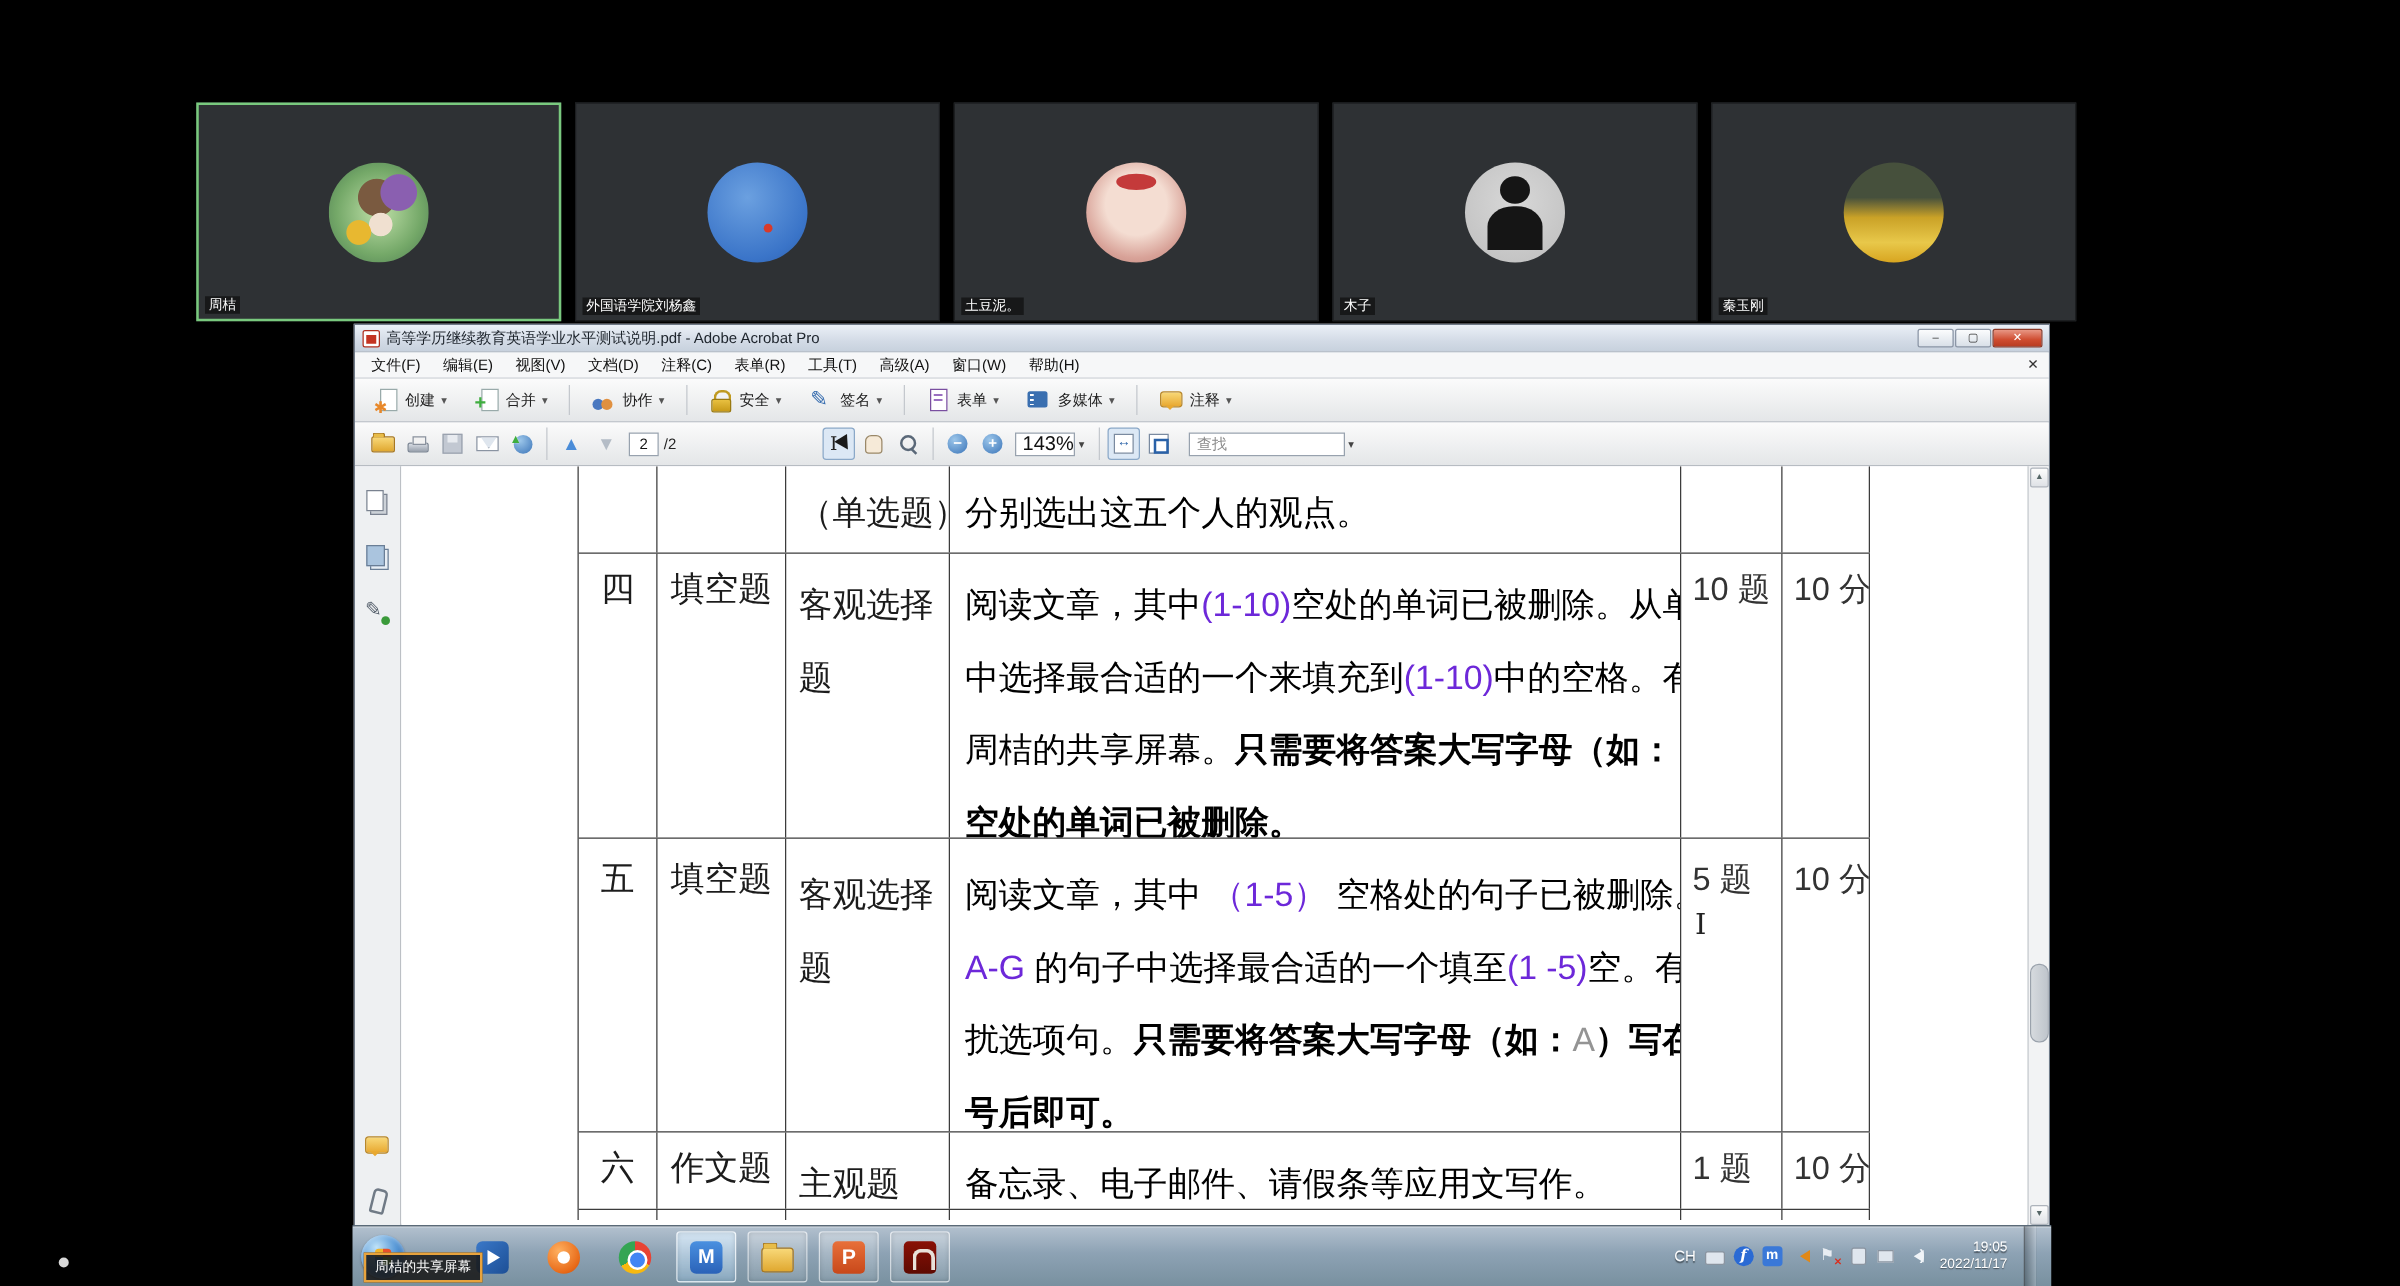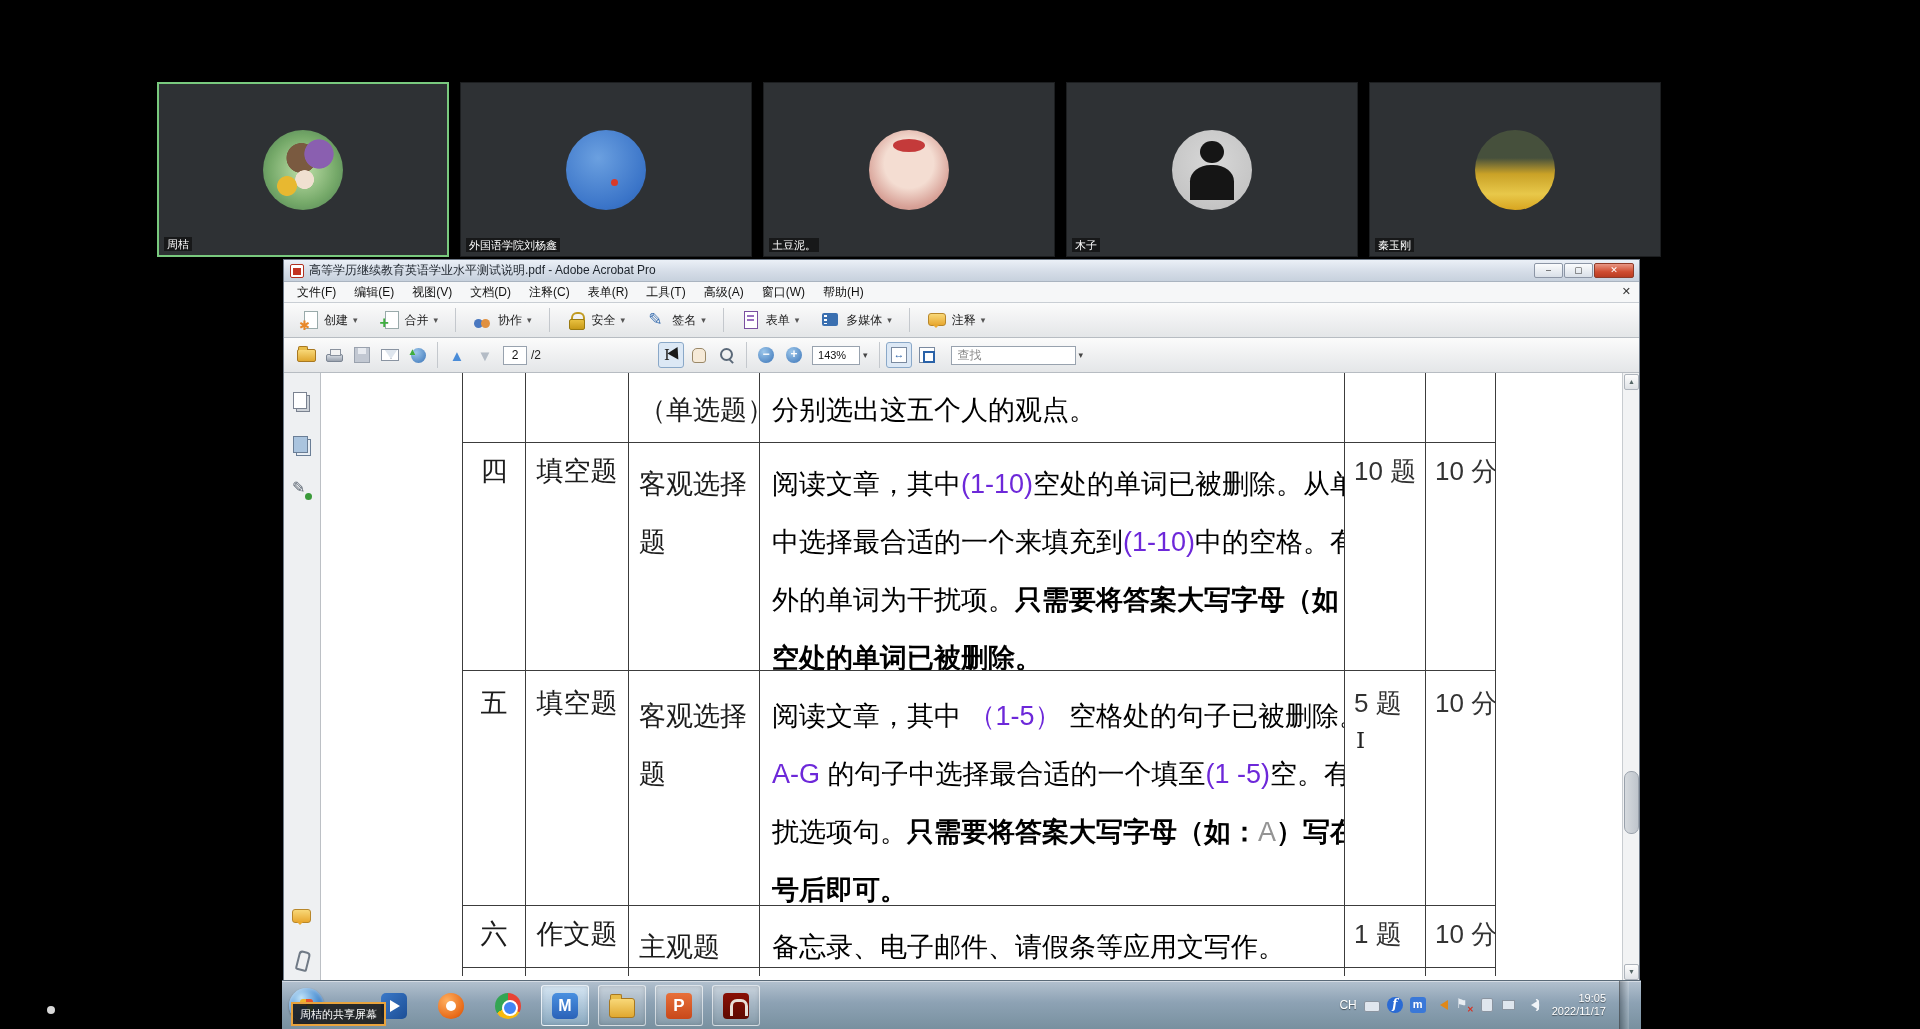--- a/index.html
+++ b/index.html
@@ -83,21 +83,21 @@
   .pageof{font-size:12px;color:#222;margin:0 6px 0 4px;}
   .gap{width:110px;}
   .ic-select{position:relative;width:16px;height:18px;}
   .ic-select::before{content:"I";position:absolute;left:1px;top:0;font-family:"DejaVu Serif",serif;font-size:15px;color:#222;}
   .ic-select::after{content:"";position:absolute;left:8px;top:3px;border:6px solid transparent;border-top:11px solid #1a1a1a;transform:rotate(-32deg);}
   .ic-hand{width:14px;height:15px;background:#f6ead8;border:1px solid #9a8868;border-radius:5px 5px 3px 3px;}
   .ic-zoomr{position:relative;width:18px;height:18px;}
   .ic-zoomr::before{content:"";position:absolute;left:2px;top:2px;width:9px;height:9px;border:2px solid #5a6878;border-radius:50%;}
   .ic-zoomr::after{content:"";position:absolute;left:12px;top:12px;width:2px;height:6px;background:#5a6878;transform:rotate(-45deg);}
   .ic-zo,.ic-zi{width:16px;height:16px;border-radius:50%;background:radial-gradient(circle at 35% 30%,#9cc6ea,#3a74b8);color:#fff;font-size:12px;font-weight:bold;line-height:15px;text-align:center;}
-  .zoombox{width:48px;height:19px;background:#fff;border:1px solid #98a2ae;font-size:11px;line-height:17px;padding-left:5px;color:#111;margin-left:4px;}
+  .zoombox{width:48px;height:19px;background:#fff;border:1px solid #98a2ae;font-size:16px;line-height:17px;padding-left:5px;color:#111;margin-left:4px;}
   .zcaret{font-size:9px;color:#444;margin:0 6px 0 3px;}
   .ic-fitw,.ic-fitp{width:16px;height:16px;background:#fff;border:1px solid #7a8aa0;position:relative;}
   .ic-fitw::after{content:"↔";position:absolute;left:2px;top:0;font-size:11px;color:#2a62a8;}
   .ic-fitp::after{content:"";position:absolute;left:3px;top:3px;width:8px;height:8px;border:2px solid #2a62a8;}
   .findbox{width:125px;height:19px;background:#fff;border:1px solid #98a2ae;font-size:12px;line-height:17px;padding-left:6px;color:#8a8a8a;margin-left:10px;}
   .fcaret{font-size:9px;color:#444;margin-left:3px;}
 
   
   #body{position:relative;height:608px;display:flex;}
   #navstrip{position:relative;width:37px;background:#eef0f2;border-right:1px solid #bcc0c5;flex:0 0 auto;}
@@ -349,21 +349,21 @@
             <div class="trow" style="height: 228px;">
               <div class="tcell c-num" style="width: 63px; padding-top: 12px; line-height: 32px;">四</div>
               <div class="tcell c-type" style="width: 103px; padding-top: 12px; line-height: 32px;">填空题</div>
               <div class="tcell c-cat" style="width: 131px; padding-top: 12px;">
                 <div class="dline">客观选择</div>
                 <div class="dline">题</div>
               </div>
               <div class="tcell c-desc" style="width: 585px; padding-top: 12px;">
                 <div class="dline"><span class="sg-n">阅读文章，其中</span><span class="sg-g">(1-10)</span><span class="sg-n">空处的单词已被删除。从单词 </span></div>
                 <div class="dline"><span class="sg-n">中选择最合适的一个来填充到</span><span class="sg-g">(1-10)</span><span class="sg-n">中的空格。有五个额</span></div>
-                <div class="dline"><span class="sg-n">外的单词为干扰项。</span><span class="sg-b">只需要将答案大写字母（如：</span></div>
+                <div class="dline"><span class="sg-n">周桔的共享屏幕。</span><span class="sg-b">只需要将答案大写字母（如：</span></div>
                 <div class="dline"><span class="sg-b">空处的单词已被删除。</span></div>
               </div>
               <div class="tcell c-count" style="width: 81px; padding-top: 12px;">
                 <div class="dline" style="line-height: 32px;">10 题</div>
               </div>
               <div class="tcell c-score" style="width: 70px; padding-top: 12px;">
                 <div class="dline" style="line-height: 32px;">10 分</div>
               </div>
             </div>
             <div class="trow" style="height: 235px;">

